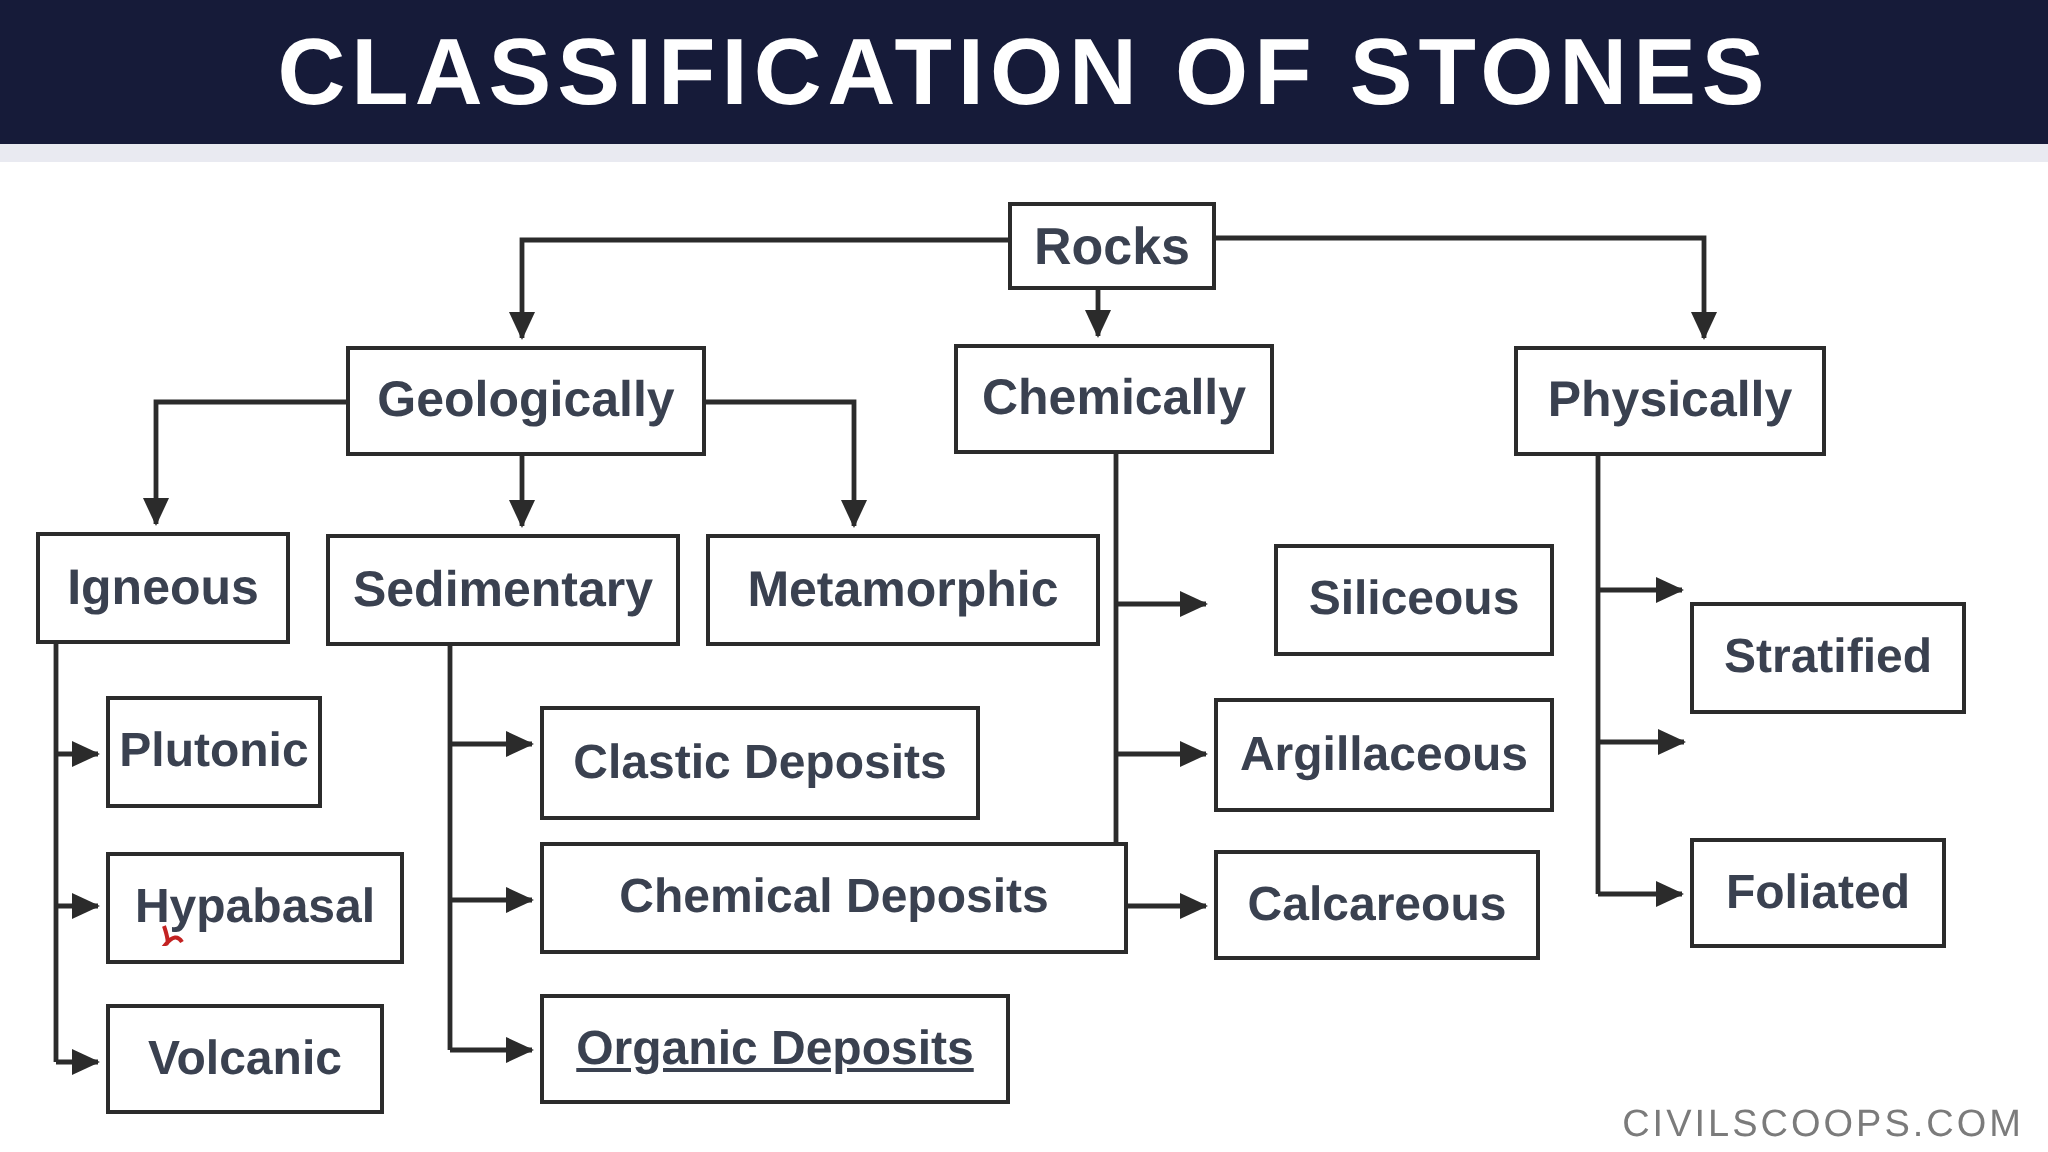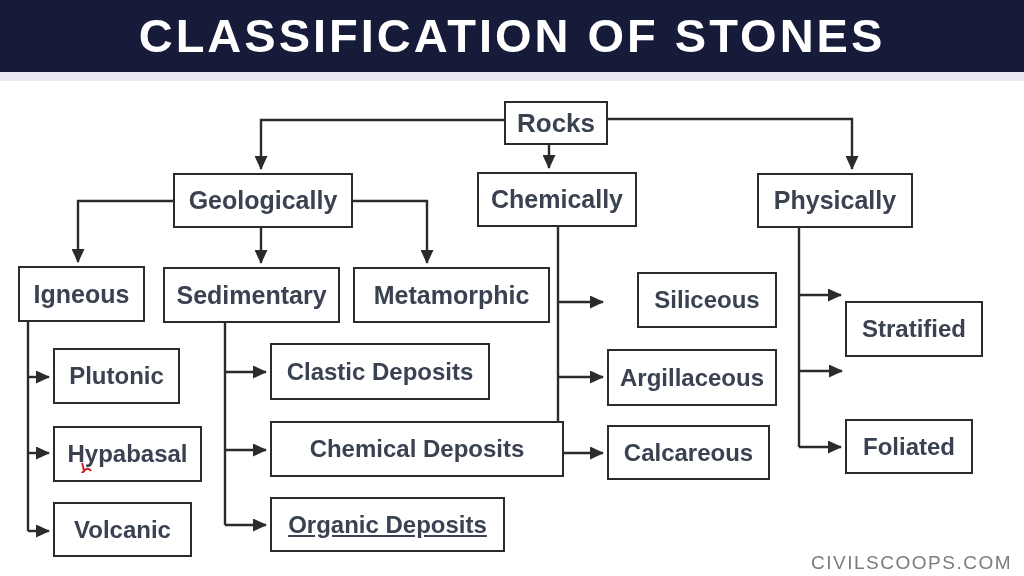--- a/index.html
+++ b/index.html
@@ -45,24 +45,24 @@
   .lvl3{font-size:24px;}
 
   
   .n-rocks        {left:504px;top:101px;width:104px;height:44px;}
   .n-geologically {left:173px;top:173px;width:180px;height:55px;}
   .n-chemically   {left:477px;top:172px;width:160px;height:55px;}
   .n-physically   {left:757px;top:173px;width:156px;height:55px;}
   .n-igneous      {left:18px; top:266px;width:127px;height:56px;}
   .n-sedimentary  {left:163px;top:267px;width:177px;height:56px;}
   .n-metamorphic  {left:353px;top:267px;width:197px;height:56px;}
-  .n-plutonic     {left:53px; top:348px;width:127px;height:56px;}
+  .n-plutonic     {left:53px; top:348px;width:108px;height:56px;}
   .n-hypabasal    {left:53px; top:426px;width:149px;height:56px;}
   .n-volcanic     {left:53px; top:502px;width:139px;height:55px;}
-  .n-clastic      {left:270px;top:343px;width:220px;height:57px;}
+  .n-clastic      {left:270px;top:353px;width:220px;height:57px;}
   .n-chemicaldep  {left:270px;top:421px;width:294px;height:56px;}
   .n-organic      {left:270px;top:497px;width:235px;height:55px;text-decoration:underline;}
   .n-siliceous    {left:607px;top:272px;width:140px;height:56px;margin-left:30px;}
   .n-argillaceous {left:607px;top:349px;width:170px;height:57px;}
   .n-calcareous   {left:607px;top:425px;width:163px;height:55px;}
   .n-stratified   {left:845px;top:267px;width:138px;height:56px;margin-top:34px;}
   .n-unstratified {left:846px;top:342px;width:167px;height:59px;}
   .n-foliated     {left:845px;top:419px;width:128px;height:55px;}
 
   .spell-mark{

